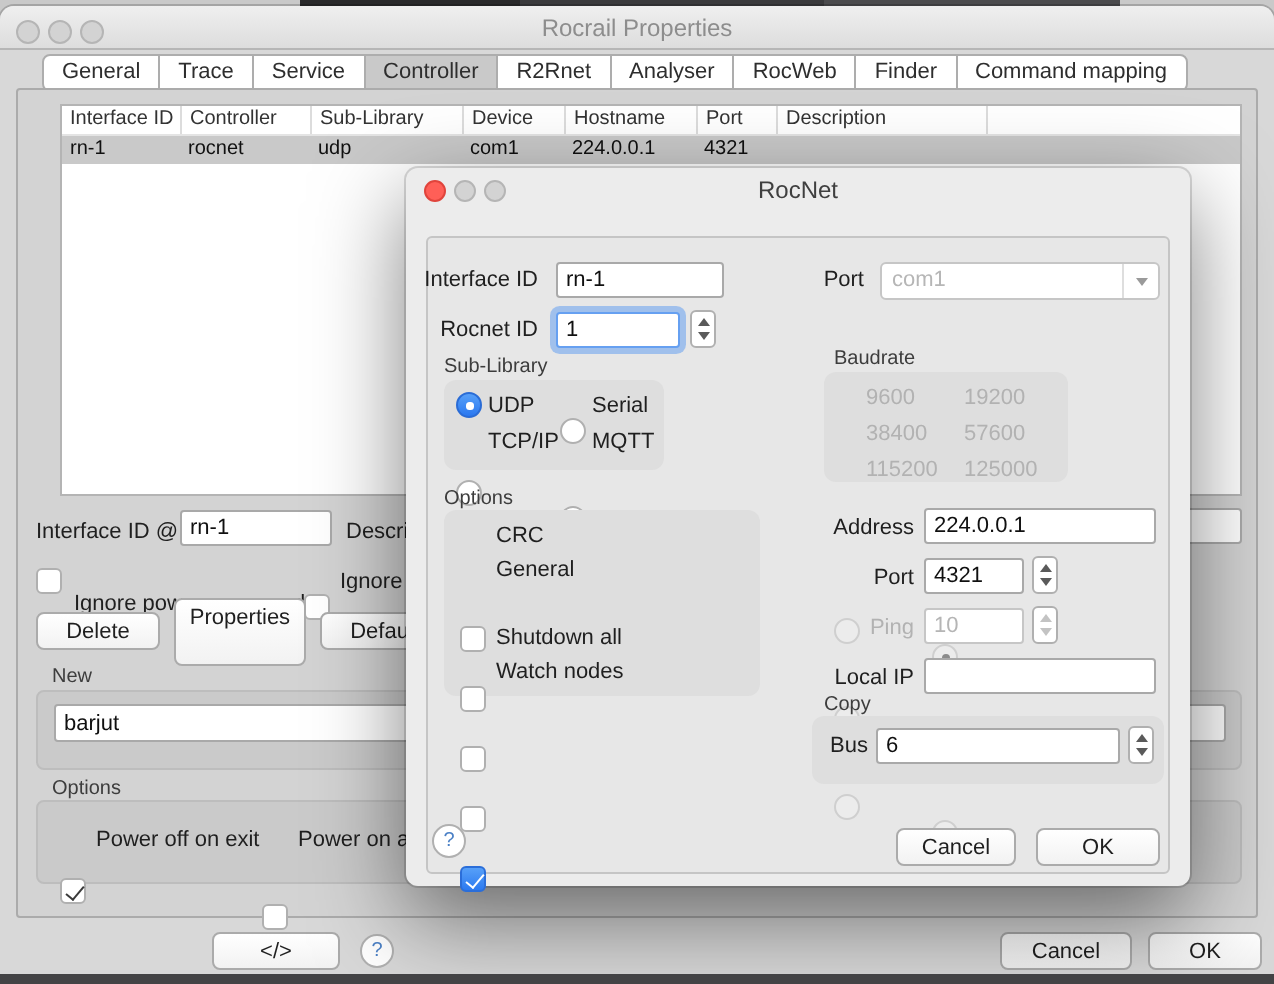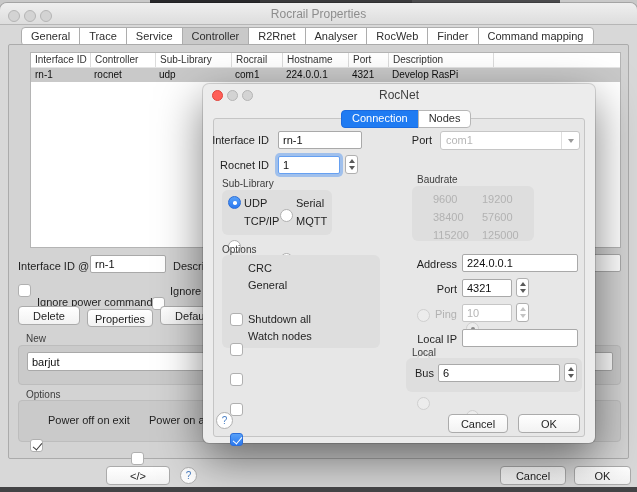--- a/index.html
+++ b/index.html
@@ -122,49 +122,48 @@
     <div class="tab last">Command mapping</div>
   </div>
 
   <div class="abs panel" style="left:8px;top:41px;width:621px;height:415px"></div>
 
   <div class="abs table" style="left:30px;top:49px;width:591px;height:196px">
     <div class="thead">
       <div class="th nb" style="width:59px">Interface ID</div>
       <div class="th" style="width:65px">Controller</div>
       <div class="th" style="width:76px">Sub-Library</div>
-      <div class="th" style="width:51px">Rocrail</div>
+      <div class="th" style="width:51px">Device</div>
       <div class="th" style="width:66px">Hostname</div>
       <div class="th" style="width:40px">Port</div>
       <div class="th" style="width:105px">Description</div>
       <div class="th" style="flex:1"></div>
     </div>
     <div class="trow">
       <div class="td" style="width:59px">rn-1</div>
       <div class="td" style="width:65px">rocnet</div>
       <div class="td" style="width:76px">udp</div>
       <div class="td" style="width:51px">com1</div>
       <div class="td" style="width:66px">224.0.0.1</div>
       <div class="td" style="width:40px">4321</div>
-      <div class="td" style="width:105px">Develop RasPi</div>
     </div>
   </div>
 
   <div class="abs lbl" style="left:18px;top:257px">Interface ID @</div>
   <input class="abs field" style="left: 90px; top: 252px; width: 76px; height: 18px;" value="rn-1">
   <div class="abs lbl" style="left:173px;top:257px;width:31px;overflow:hidden">Descri</div>
   <input class="abs field" style="left: 232px; top: 251px; width: 389px; height: 18px;" value="">
 
   <div class="abs cb" style="left:18px;top:281px"></div>
   <div class="abs lbl" style="left:37px;top:293px">Ignore power commands</div>
   <div class="abs cb" style="left:152px;top:281px"></div>
   <div class="abs lbl" style="left:170px;top:282px;width:34px;overflow:hidden">Ignore p</div>
 
   <div class="abs btn" style="left:18px;top:303px;width:62px;height:19px;line-height:18px">Delete</div>
-  <div class="abs btn" style="left:87px;top:306px;width:66px;height:18px;line-height:18px">Properties</div>
+  <div class="abs btn" style="left:87px;top:296px;width:66px;height:34px;line-height:18px">Properties</div>
   <div class="abs btn" style="left:160px;top:303px;width:62px;height:19px;line-height:18px">Defaul</div>
 
   <div class="abs lbl-sm" style="left:26px;top:330px">New</div>
   <div class="abs grpm" style="left:18px;top:342px;width:603px;height:40px"></div>
   <input class="abs field" style="left: 27px; top: 349px; width: 586px; height: 19px;" value="barjut">
 
   <div class="abs lbl-sm" style="left:26px;top:386px">Options</div>
   <div class="abs grpm" style="left:18px;top:397px;width:603px;height:42px"></div>
   <div class="abs cb plain" style="left:30px;top:410px"></div>
   <div class="abs lbl" style="left:48px;top:411px">Power off on exit</div>
@@ -178,24 +177,20 @@
 </div>
 
 <div class="abs dialog">
   <div class="abs dtitle">RocNet</div>
   <div class="abs tl red" style="left:9px;top:6px;width:11px;height:11px"></div>
   <div class="abs tl gray" style="left:24px;top:6px;width:11px;height:11px"></div>
   <div class="abs tl gray" style="left:39px;top:6px;width:11px;height:11px"></div>
 
   <div class="abs dpane"></div>
 
-  <div class="abs dtabs">
-    <div class="dtab first active">Connection</div>
-    <div class="dtab last">Nodes</div>
-  </div>
 
   <div class="abs lbl lbl-r" style="left:8px;top:50px;width:58px">Interface ID</div>
   <input class="abs field" style="left: 75px; top: 47px; width: 84px; height: 18px;" value="rn-1">
 
   <div class="abs lbl lbl-r" style="left:8px;top:75px;width:58px">Rocnet ID</div>
   <input class="abs field focus" style="left: 75px; top: 72px; width: 62px; height: 18px;" value="1">
   <div class="abs stepper" style="left:142px;top:71px">
     <div class="tri-u"></div>
     <div class="tri-d"></div>
   </div>
@@ -259,21 +254,21 @@
   <div class="abs lbl lbl-r dis" style="left:190px;top:224px;width:64px">Ping</div>
   <input class="abs field dis" style="left: 259px; top: 220px; width: 50px; height: 18px;" value="10">
   <div class="abs stepper dis" style="left:313px;top:219px">
     <div class="tri-u"></div>
     <div class="tri-d"></div>
   </div>
 
   <div class="abs lbl lbl-r" style="left:190px;top:249px;width:64px">Local IP</div>
   <input class="abs field" style="left: 259px; top: 245px; width: 116px; height: 18px;" value="">
 
-  <div class="abs lbl-sm" style="left:209px;top:263px">Local</div>
+  <div class="abs lbl-sm" style="left:209px;top:263px">Copy</div>
   <div class="abs grpd" style="left:203px;top:274px;width:176px;height:34px"></div>
   <div class="abs lbl" style="left:212px;top:283px">Bus</div>
   <input class="abs field" style="left: 235px; top: 280px; width: 122px; height: 18px;" value="6">
   <div class="abs stepper" style="left:361px;top:279px">
     <div class="tri-u"></div>
     <div class="tri-d"></div>
   </div>
 
   <div class="abs helpbtn" style="left:13px;top:328px">?</div>
   <div class="abs btn" style="left:245px;top:330px;width:60px;height:19px;line-height:18px">Cancel</div>

